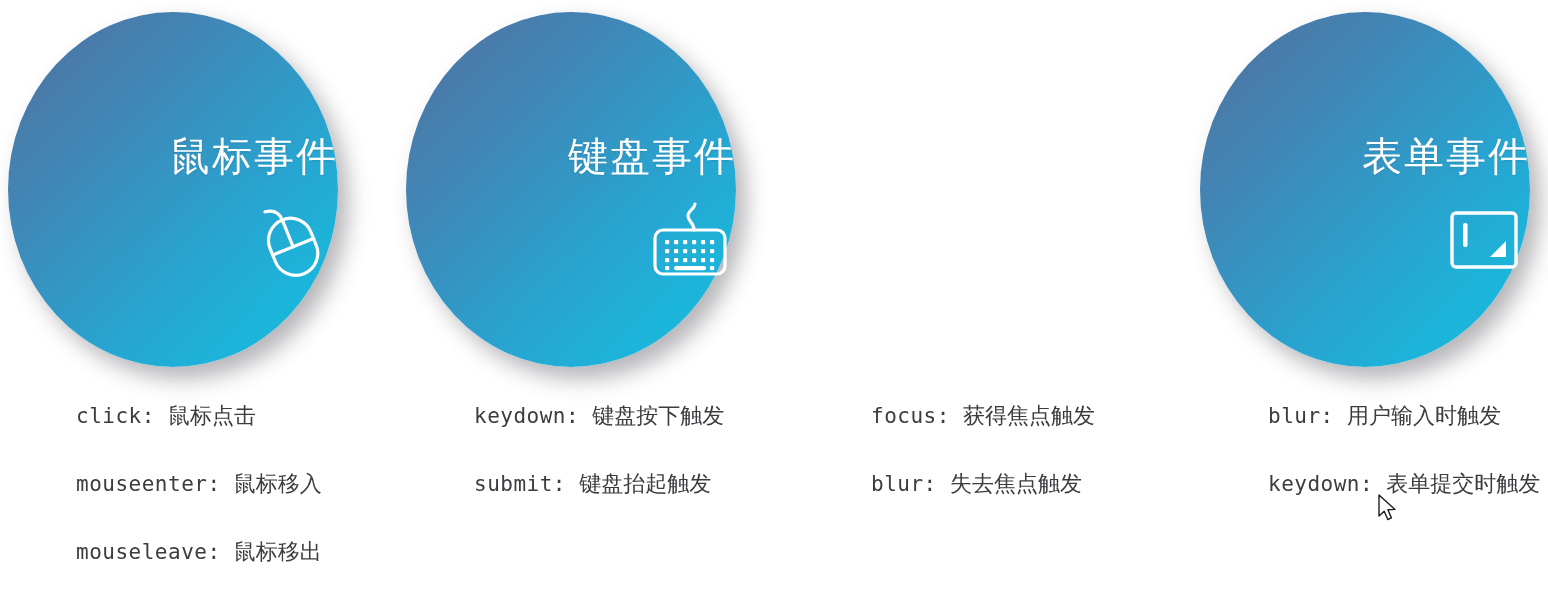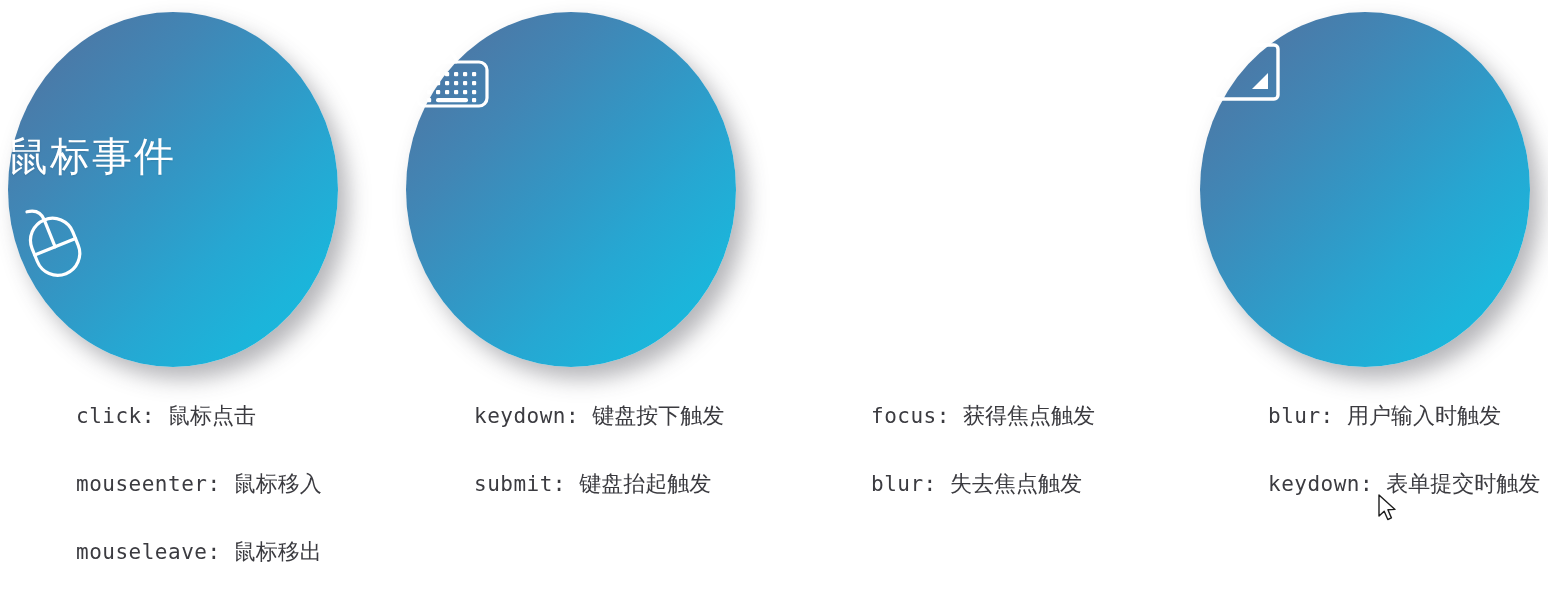--- a/index.html
+++ b/index.html
@@ -52,21 +52,21 @@
     box-shadow: 10px 12px 22px rgba(60, 60, 70, 0.38);
   }
 
   .bubble-inner {
     position: absolute;
     left: 0; top: 0;
     width: 100%;
     height: 100%;
     display: flex;
     flex-direction: column;
-    align-items: flex-start;
+    align-items: flex-end;
     justify-content: flex-start;
   }
 
   .bubble-title {
     margin-top: 120px;
     color: #ffffff;
     font-size: 40px;
     line-height: 48px;
     letter-spacing: 2px;
     font-family: "Liberation Sans", "DejaVu Sans", sans-serif;
@@ -151,20 +151,21 @@
       </div>
       <div class="event-row">
         <span class="ev-name">mouseleave</span><span class="ev-colon">: </span><span class="ev-desc">鼠标移出</span>
       </div>
     </div>
   </div>
 
   <div class="card c1">
     <div class="bubble">
       <div class="bubble-inner">
+        <div class="bubble-title">键盘事件</div>
         <div class="bubble-icon">
           <svg width="86" height="80" viewBox="0 0 86 80">
             <g fill="none" stroke="#ffffff" stroke-width="3.2" stroke-linecap="round" stroke-linejoin="round">
               <rect x="8" y="30" width="70" height="44" rx="8" ry="8"></rect>
               <path d="M47 30 C47 22 41 22 41 16 C41 10 47 10 48 4"></path>
             </g>
             <g fill="#ffffff">
               <rect x="18" y="40" width="4.2" height="4.2" rx="1"></rect>
               <rect x="27" y="40" width="4.2" height="4.2" rx="1"></rect>
               <rect x="36" y="40" width="4.2" height="4.2" rx="1"></rect>
@@ -211,20 +212,21 @@
       </div>
       <div class="event-row">
         <span class="ev-name">blur</span><span class="ev-colon">: </span><span class="ev-desc">失去焦点触发</span>
       </div>
     </div>
   </div>
 
   <div class="card c3">
     <div class="bubble">
       <div class="bubble-inner">
+        <div class="bubble-title">表单事件</div>
         <div class="bubble-icon">
           <svg width="80" height="70" viewBox="0 0 80 70">
             <g fill="none" stroke="#ffffff" stroke-width="3.4" stroke-linejoin="round">
               <rect x="8" y="8" width="64" height="54" rx="4" ry="4"></rect>
             </g>
             <rect x="19" y="18" width="4.6" height="24" rx="2" fill="#ffffff"></rect>
             <path d="M62 52 L62 36 L46 52 Z" fill="#ffffff"></path>
           </svg>
         </div>
       </div>

